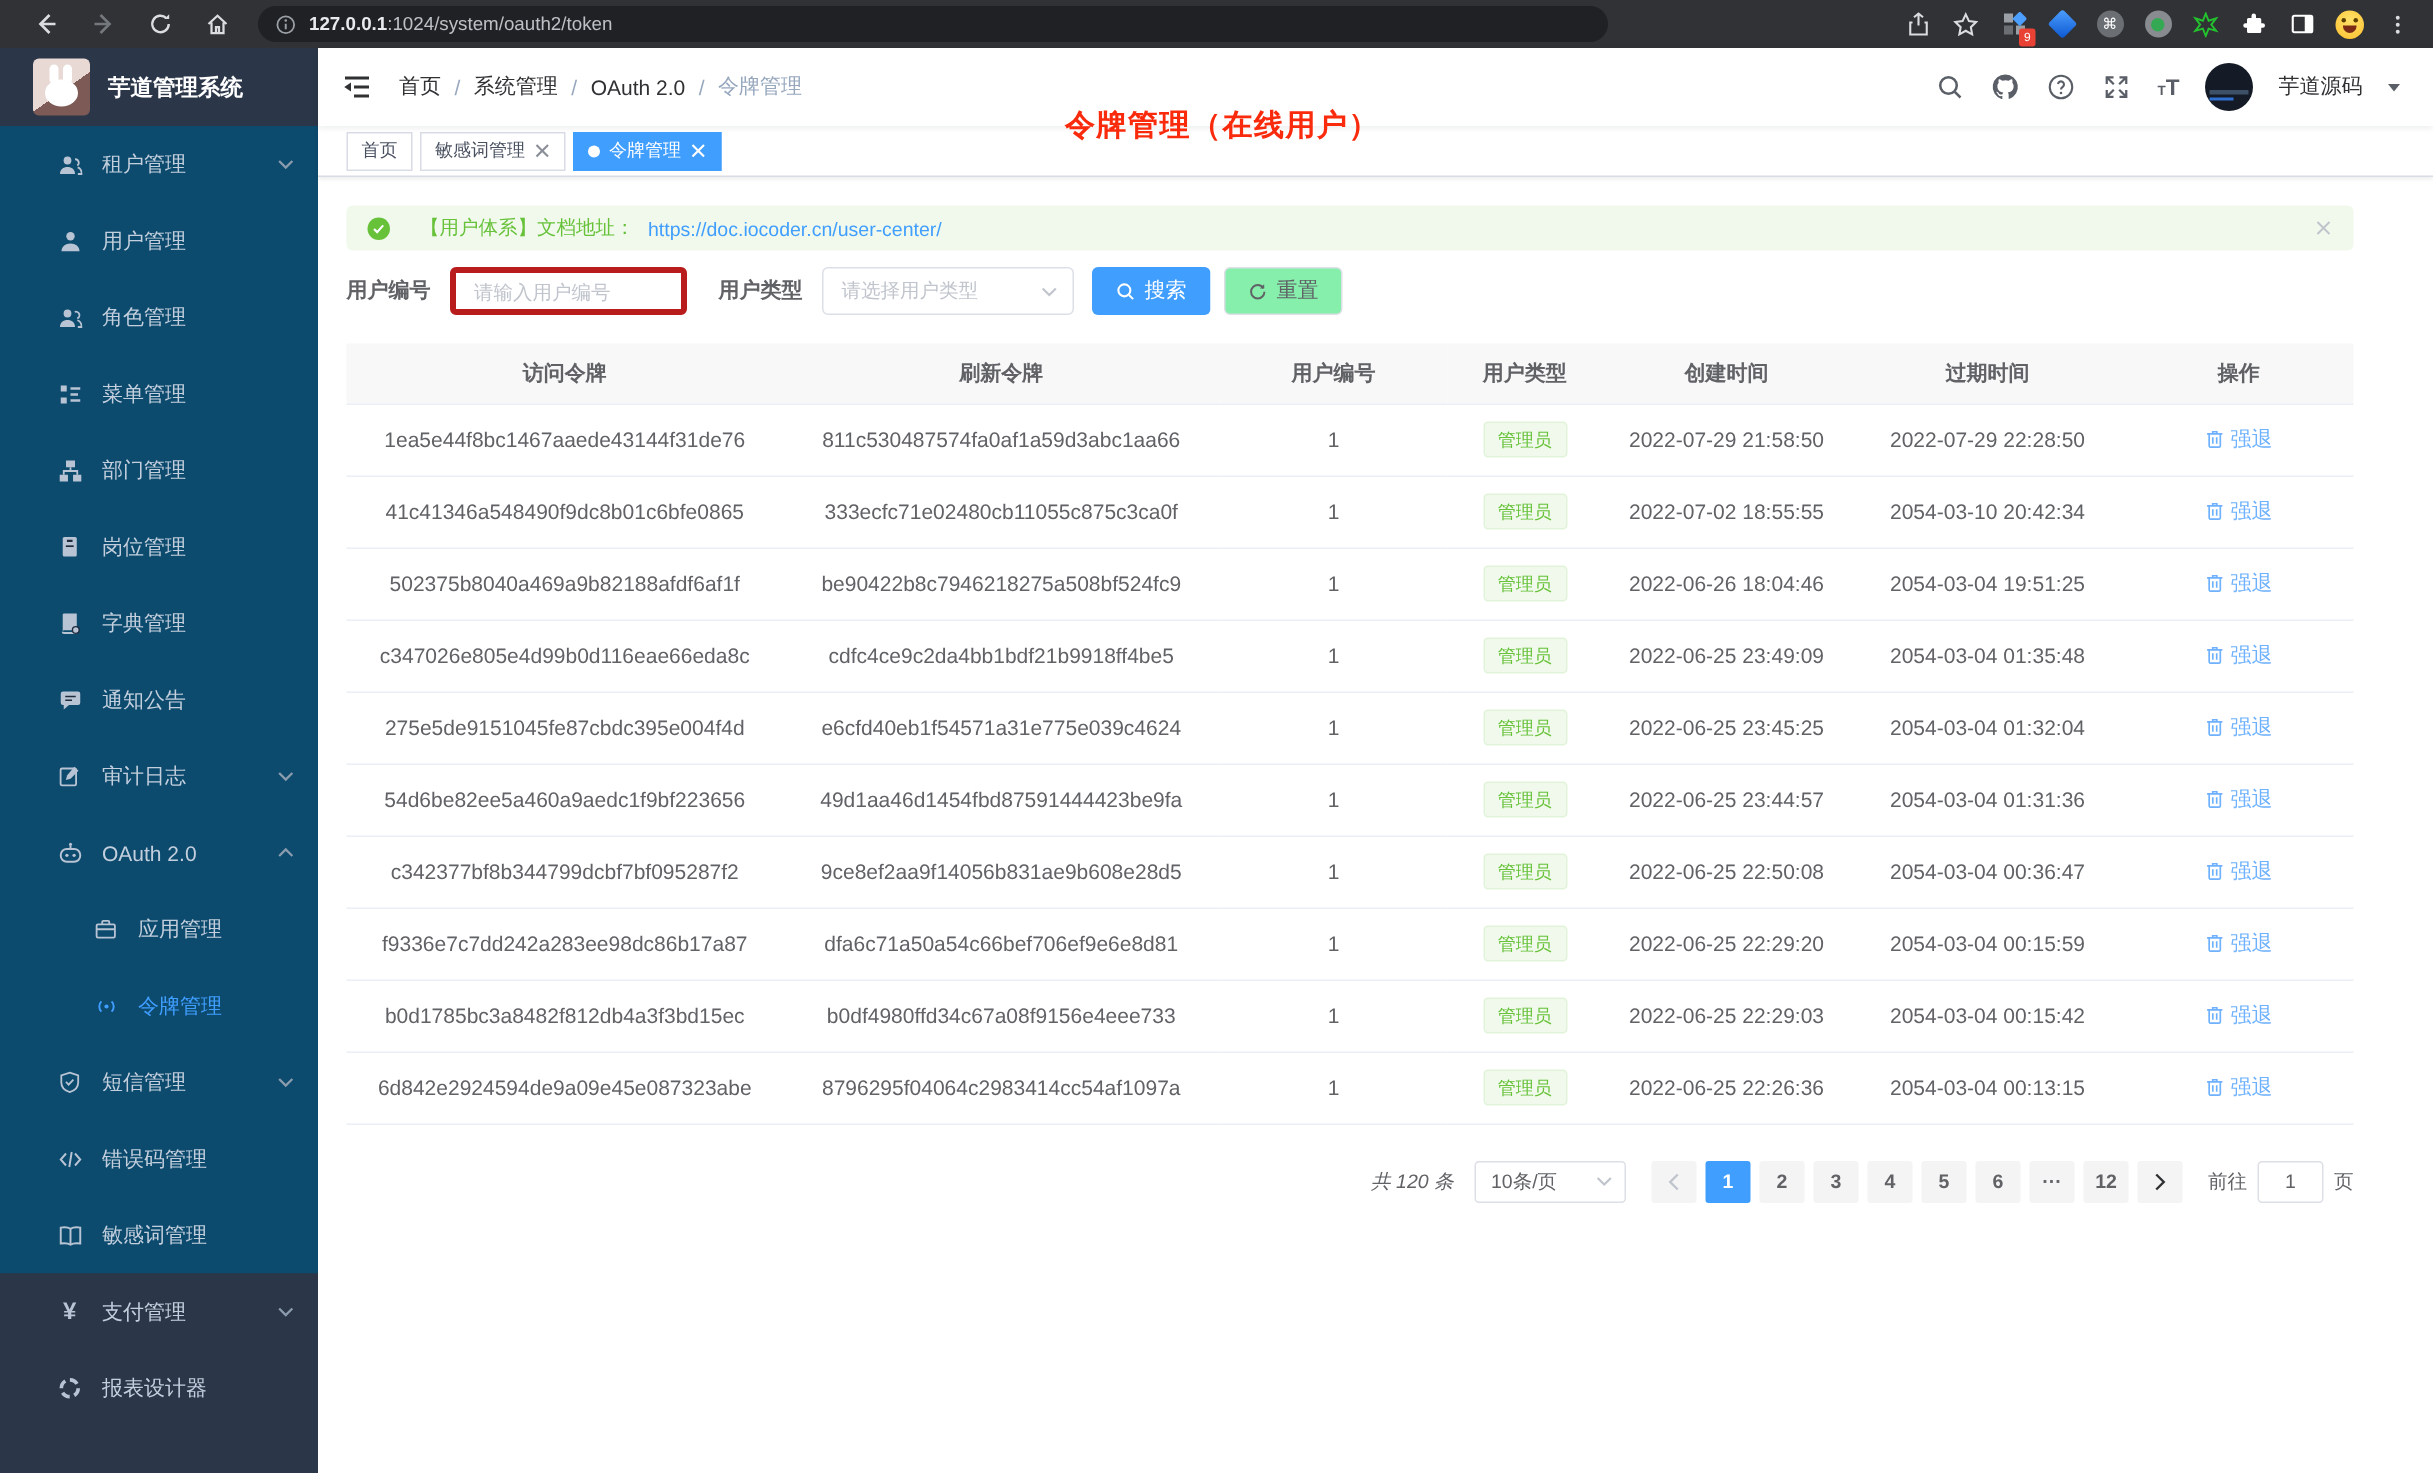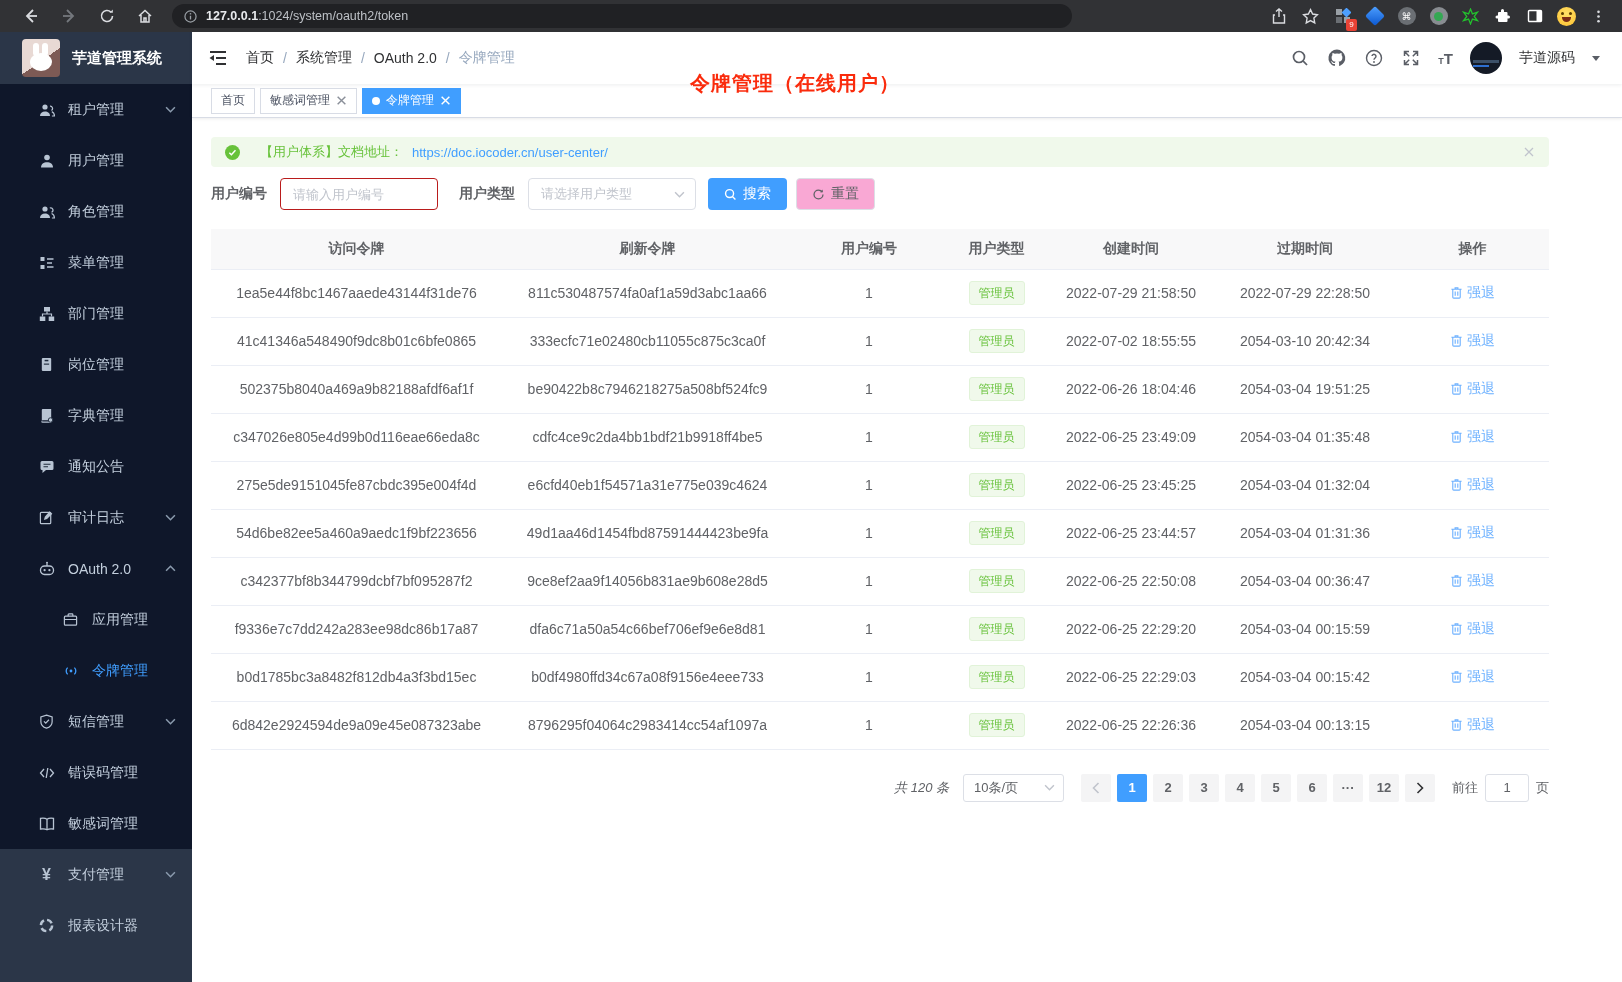--- a/index.html
+++ b/index.html
@@ -24,27 +24,27 @@
   .circle-rec { width:18px; height:18px; border-radius:50%; background:#888c91; display:flex; align-items:center; justify-content:center; }
   .circle-rec i { width:9px; height:9px; border-radius:50%; background:#34a853; display:block; }
   .emoji { width:19px; height:19px; border-radius:50%; background:radial-gradient(circle at 50% 35%,#ffe168,#fdc02f); position:relative; }
   .emoji:after { content:""; position:absolute; left:4px; top:5px; width:3px; height:3px; border-radius:50%; background:#5d3f00; box-shadow:8px 0 0 #5d3f00; }
   .emoji:before { content:""; position:absolute; left:5px; top:10px; width:9px; height:5px; border-radius:0 0 9px 9px; background:#7c2c14; }
 
   
   .app { display:flex; height:950px; }
 
   
-  .sidebar { width:192px; background:#2b3648; flex:none; display:flex; flex-direction:column; }
+  .sidebar { width:212px; background:#2b3648; flex:none; display:flex; flex-direction:column; }
   .logo-bar { height:52px; display:flex; align-items:center; padding-left:22px; gap:12px; background:#2b3648; cursor:pointer; }
   .logo-img { width:38px; height:38px; border-radius:4px; background:linear-gradient(145deg,#e8d9d4 0 55%,#7d5a55 55%); position:relative; overflow:hidden; flex:none; }
   .logo-img:before { content:""; position:absolute; left:11px; top:4px; width:6px; height:13px; background:#fff; border-radius:3px; box-shadow:9px 0 0 #fff; }
   .logo-img:after { content:""; position:absolute; left:8px; top:14px; width:22px; height:18px; background:#fff; border-radius:50%; }
   .logo-title { color:#fff; font-size:15px; font-weight:700; }
-  .menu { background:#0f172a; }
+  .menu { background:#0c4a6e; }
   .menu-item { height:51px; display:flex; align-items:center; padding:0 16px 0 38px; color:#c3cfdd; font-size:14px; cursor:pointer; }
   .menu-item .mi-icon { width:17px; height:17px; margin-right:13px; display:flex; align-items:center; justify-content:center; color:#b8c4d3; font-size:13px; flex:none; }
   .mi-label { flex:1; white-space:nowrap; }
   .chev { width:11px; height:7px; color:#8b9bae; flex:none; }
   .chev.up { transform:rotate(180deg); }
   .menu-item.sub { padding-left:62px; }
   .menu-item.active, .menu-item.active .mi-icon { color:#409eff; }
   .side-rest { flex:1; background:#2b3648; }
 
   
@@ -78,27 +78,27 @@
   .content { padding:19px 0 0 19px; width:1357px; }
 
   .alert { width:1338px; height:30px; background:#f0f9eb; border-radius:4px; display:flex; align-items:center; padding:0 14px; gap:9px; margin-bottom:11px; }
   .alert .ok-ic { width:15px; height:15px; border-radius:50%; background:#67c23a; color:#fff; display:flex; align-items:center; justify-content:center; flex:none; }
   .alert-text { font-size:13px; color:#67c23a;margin-left:11px; }
   .alert-link { font-size:13px; color:#409eff; text-decoration:none; cursor:pointer; }
   .alert-close { margin-left:auto; width:12px; height:12px; color:#c0c4cc; cursor:pointer; }
 
   .filter { display:flex; align-items:center; margin-bottom:19px; }
   .f-label { font-size:14px; font-weight:700; color:#606266; margin-right:13px; }
-  .f-input { width:158px; height:32px; border:1px solid #b91c1c; border-radius:4px; padding:0 12px; font-size:13px; color:#606266; outline:none; margin-right:21px; font-family:inherit; }
+  .f-input { width:158px; height:32px; border:4px solid #b91c1c; border-radius:4px; padding:0 12px; font-size:13px; color:#606266; outline:none; margin-right:21px; font-family:inherit; }
   .f-input::placeholder { color:#c0c4cc; }
   .f-select { width:168px; height:32px; border:1px solid #dcdfe6; border-radius:4px; padding:0 10px 0 12px; font-size:13px; color:#c0c4cc; display:flex; align-items:center; justify-content:space-between; margin-right:12px; cursor:pointer; }
   .f-select .chev { color:#c0c4cc; }
   .btn { height:32px; border-radius:4px; font-size:14px; display:inline-flex; align-items:center; gap:6px; padding:0 15px; cursor:pointer; border:1px solid transparent; font-family:inherit; }
   .btn-primary { background:#409eff; color:#fff; }
-  .btn-plain { background:#f9a8d4; border-color:#dcdfe6; color:#606266; margin-left:9px; }
+  .btn-plain { background:#86efac; border-color:#dcdfe6; color:#606266; margin-left:9px; }
   .btn .bi { width:13px; height:13px; }
 
   table.grid { width:1338px; border-collapse:collapse; table-layout:fixed; }
   .grid th { height:40px; background:#f8f8f9; color:#606266; font-size:14px; font-weight:700; text-align:center; border-bottom:1px solid #ebeef5; }
   .grid td { height:48px; color:#606266; font-size:14px; text-align:center; border-bottom:1px solid #ebeef5; white-space:nowrap; overflow:hidden; }
   .tag-success { display:inline-block; height:24px; line-height:22px; padding:0 9px; background:#f0f9eb; border:1px solid #e1f3d8; border-radius:3px; color:#67c23a; font-size:12px; }
   .link-danger { color:#6db1ff; font-size:14px; display:inline-flex; align-items:center; gap:4px; cursor:pointer; text-decoration:none; }
   .link-danger .bi { width:13px; height:13px; }
 
   .pagination { width:1338px; margin-top:24px; display:flex; align-items:center; justify-content:flex-end; font-size:13px; color:#606266; gap:0; }

